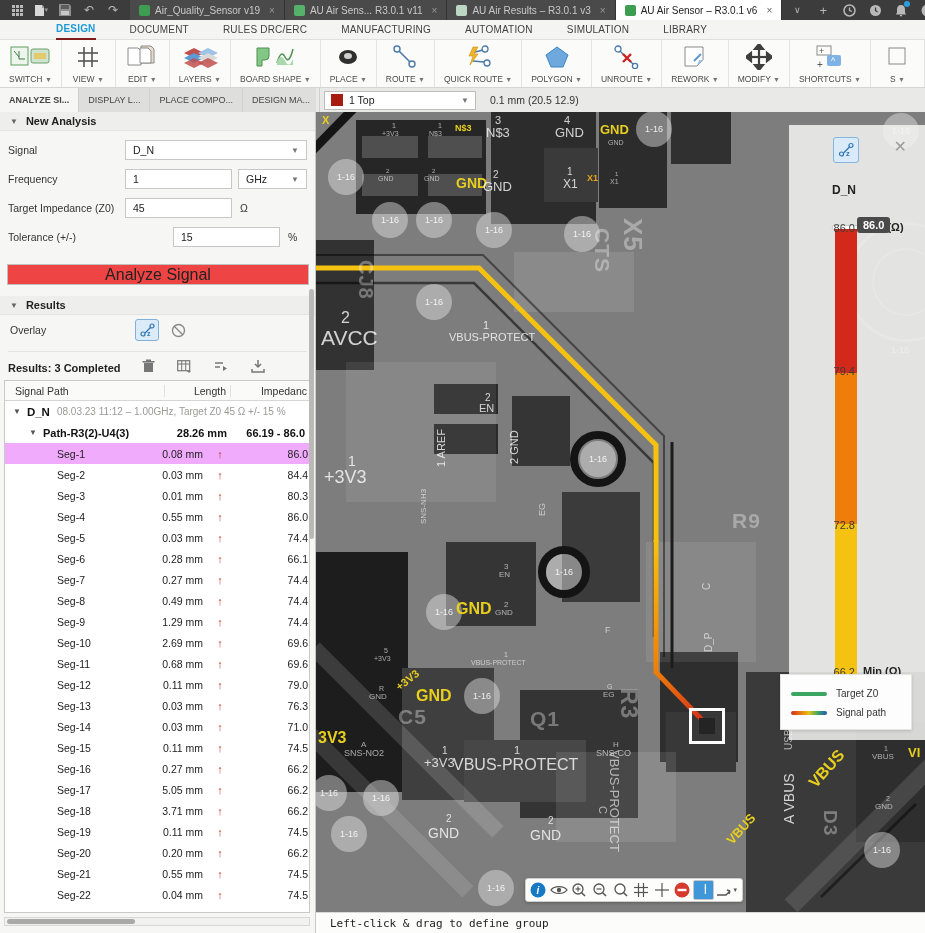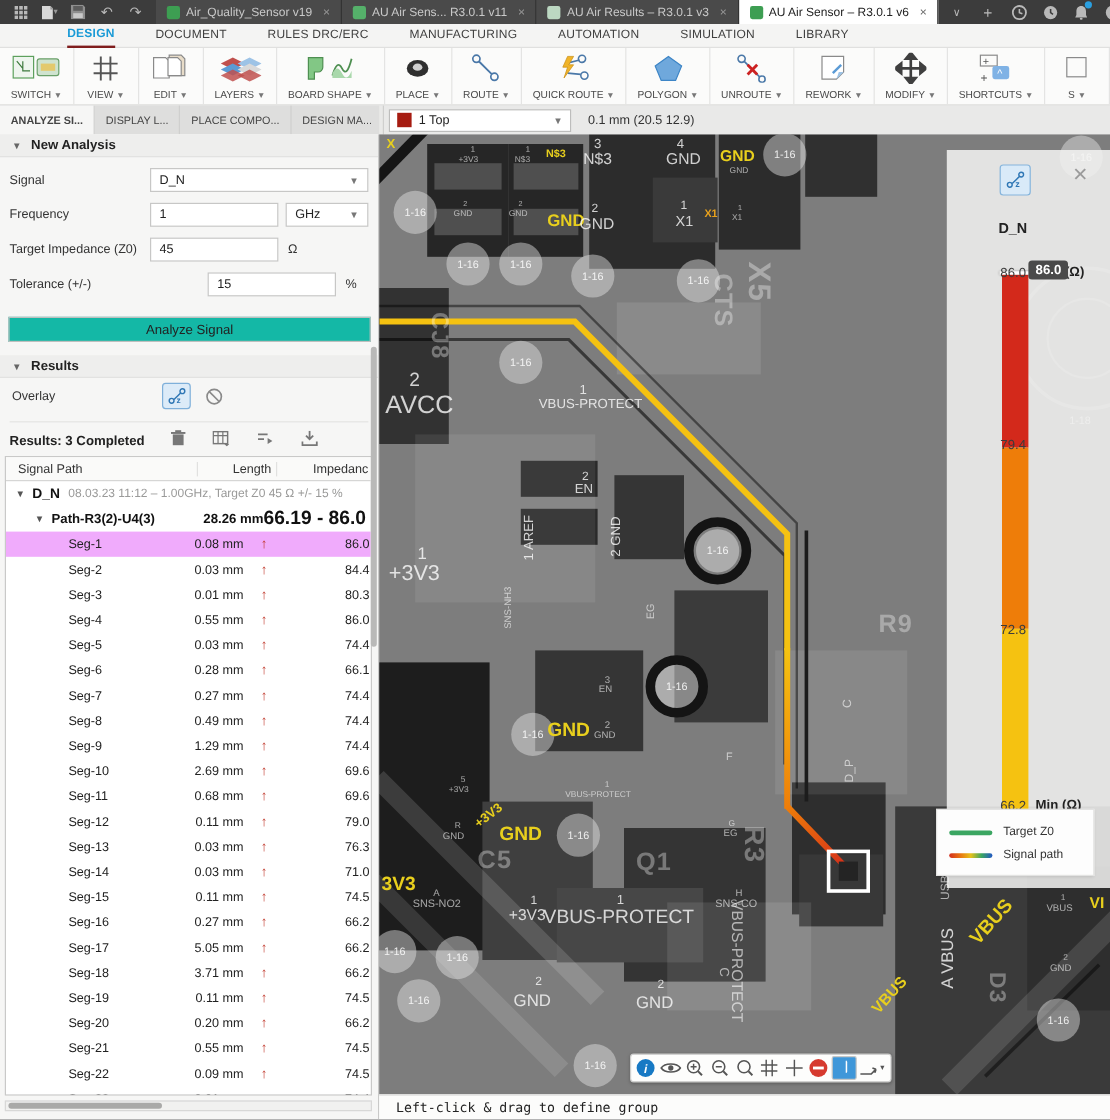--- a/index.html
+++ b/index.html
@@ -46,21 +46,21 @@
   #leftpanel { position:absolute; left:0; top:112px; width:316px; height:821px; background:#f6f6f5; border-right:1px solid #c9c9c8; }
   .section-head { height:19px; background:#eeeeed; border-bottom:1px solid #e2e2e1; display:flex; align-items:center; gap:8px; padding:0 10px; }
   .section-head .tri { font-size:8px; color:#666; }
   .section-head .st { font-size:11px; font-weight:bold; color:#222; }
   .form-row { display:flex; align-items:center; height:20px; margin:9px 8px 0; }
   .form-row label { font-size:10.5px; color:#333; width:117px; flex:none; }
   .inp, .sel { height:20px; border:1px solid #c7c7c6; background:#fff; font-size:10.5px; color:#222; padding:0 7px; font-family:"Liberation Sans",sans-serif; }
   .sel { display:flex; align-items:center; }
   .sel .caret { margin-left:auto; color:#777; font-size:8px; }
   .unit { font-size:10.5px; color:#333; margin-left:8px; }
-  #analyze-btn { display:block; width:302px; margin:17px 7px 0; height:21px; background:#14b8a6; border:1px solid #bfbfbe; font-size:11px; color:#222; font-family:"Liberation Sans",sans-serif; cursor:pointer; }
+  #analyze-btn { display:block; width:302px; margin:17px 7px 0; height:21px; background:#ef4444; border:1px solid #bfbfbe; font-size:16px; color:#222; font-family:"Liberation Sans",sans-serif; cursor:pointer; }
   #overlay-row { display:flex; align-items:center; height:26px; padding:6px 10px 2px; }
   #overlay-row .olabel { font-size:10.5px; color:#333; width:125px; }
   .toggle-btn { width:24px; height:22px; display:flex; align-items:center; justify-content:center; margin-right:7px; border-radius:3px; border:1px solid transparent; }
   .toggle-btn.on { background:#dcebf8; border-color:#7fb0da; }
   #results-count-row { display:flex; align-items:center; height:24px; margin:10px 8px 4px; border-top:1px solid #e4e4e3; padding-top:8px; }
   #results-count-row .rc { font-size:11px; font-weight:bold; color:#222; }
   .mini-ic { margin-left:auto; }
   .ric { color:#6b6b6b; margin-left:22px; }
 
   
@@ -71,21 +71,21 @@
   #th2 { width:66px; text-align:right; padding-right:4px; border-right:1px solid #e1e1e0; }
   #th3 { flex:1; text-align:right; padding-right:2px; overflow:hidden; white-space:nowrap; }
   .grp-row { display:flex; align-items:baseline; height:21px; padding-left:8px; align-items:center; white-space:nowrap; overflow:hidden; }
   .grp-row .tri { font-size:8px; color:#555; margin-right:6px; }
   .grp-row .gname { font-size:11.5px; font-weight:bold; color:#111; margin-right:7px; }
   .grp-row .gmeta { font-size:10px; color:#9a9a99; }
   .path-row { display:flex; align-items:center; height:21px; padding-left:24px; white-space:nowrap; }
   .path-row .tri { font-size:8px; color:#555; margin-right:6px; }
   .path-row .pname { font-size:11px; font-weight:bold; color:#111; width:118px; }
   .path-row .plen { font-size:11px; font-weight:bold; color:#111; width:66px; text-align:right; }
-  .path-row .pimp { font-size:16px; font-weight:bold; color:#111; flex:1; text-align:right; padding-right:4px; }
+  .path-row .pimp { font-size:11px; font-weight:bold; color:#111; flex:1; text-align:right; padding-right:4px; }
   .seg-row { display:flex; align-items:center; height:21px; padding-left:52px; }
   .seg-row.hl { background:#f0abfc; }
   .seg-row .sname { font-size:10.5px; color:#222; width:76px; }
   .seg-row .slen { font-size:10.5px; color:#222; width:70px; text-align:right; }
   .seg-row .sarr { width:34px; text-align:center; color:#bf3326; font-weight:bold; font-size:11px; }
   .seg-row .simp { flex:1; text-align:right; font-size:10.5px; color:#222; padding-right:1px; overflow:hidden; white-space:nowrap; }
   #hscroll { position:absolute; left:4px; top:805px; width:306px; height:9px; background:#f1f1f0; border:1px solid #d8d8d7; }
   #hscroll .thumb { position:absolute; left:2px; top:1px; width:128px; height:5px; background:#a9a9a8; border-radius:3px; }
   #vscroll { position:absolute; right:1px; top:177px; width:5px; height:250px; background:#b9b9b8; border-radius:3px; }
 
@@ -625,21 +625,21 @@
             <span class="simp">66.2</span>
           </div>
           <div class="seg-row">
             <span class="sname">Seg-21</span>
             <span class="slen">0.55 mm</span>
             <span class="sarr">↑</span>
             <span class="simp">74.5</span>
           </div>
           <div class="seg-row">
             <span class="sname">Seg-22</span>
-            <span class="slen">0.09 mm</span>
+            <span class="slen">0.04 mm</span>
             <span class="sarr">↑</span>
             <span class="simp">74.5</span>
           </div>
           <div class="seg-row">
             <span class="sname">Seg-23</span>
             <span class="slen">0.01 mm</span>
             <span class="sarr">↑</span>
             <span class="simp">74.4</span>
           </div>
         </div>

